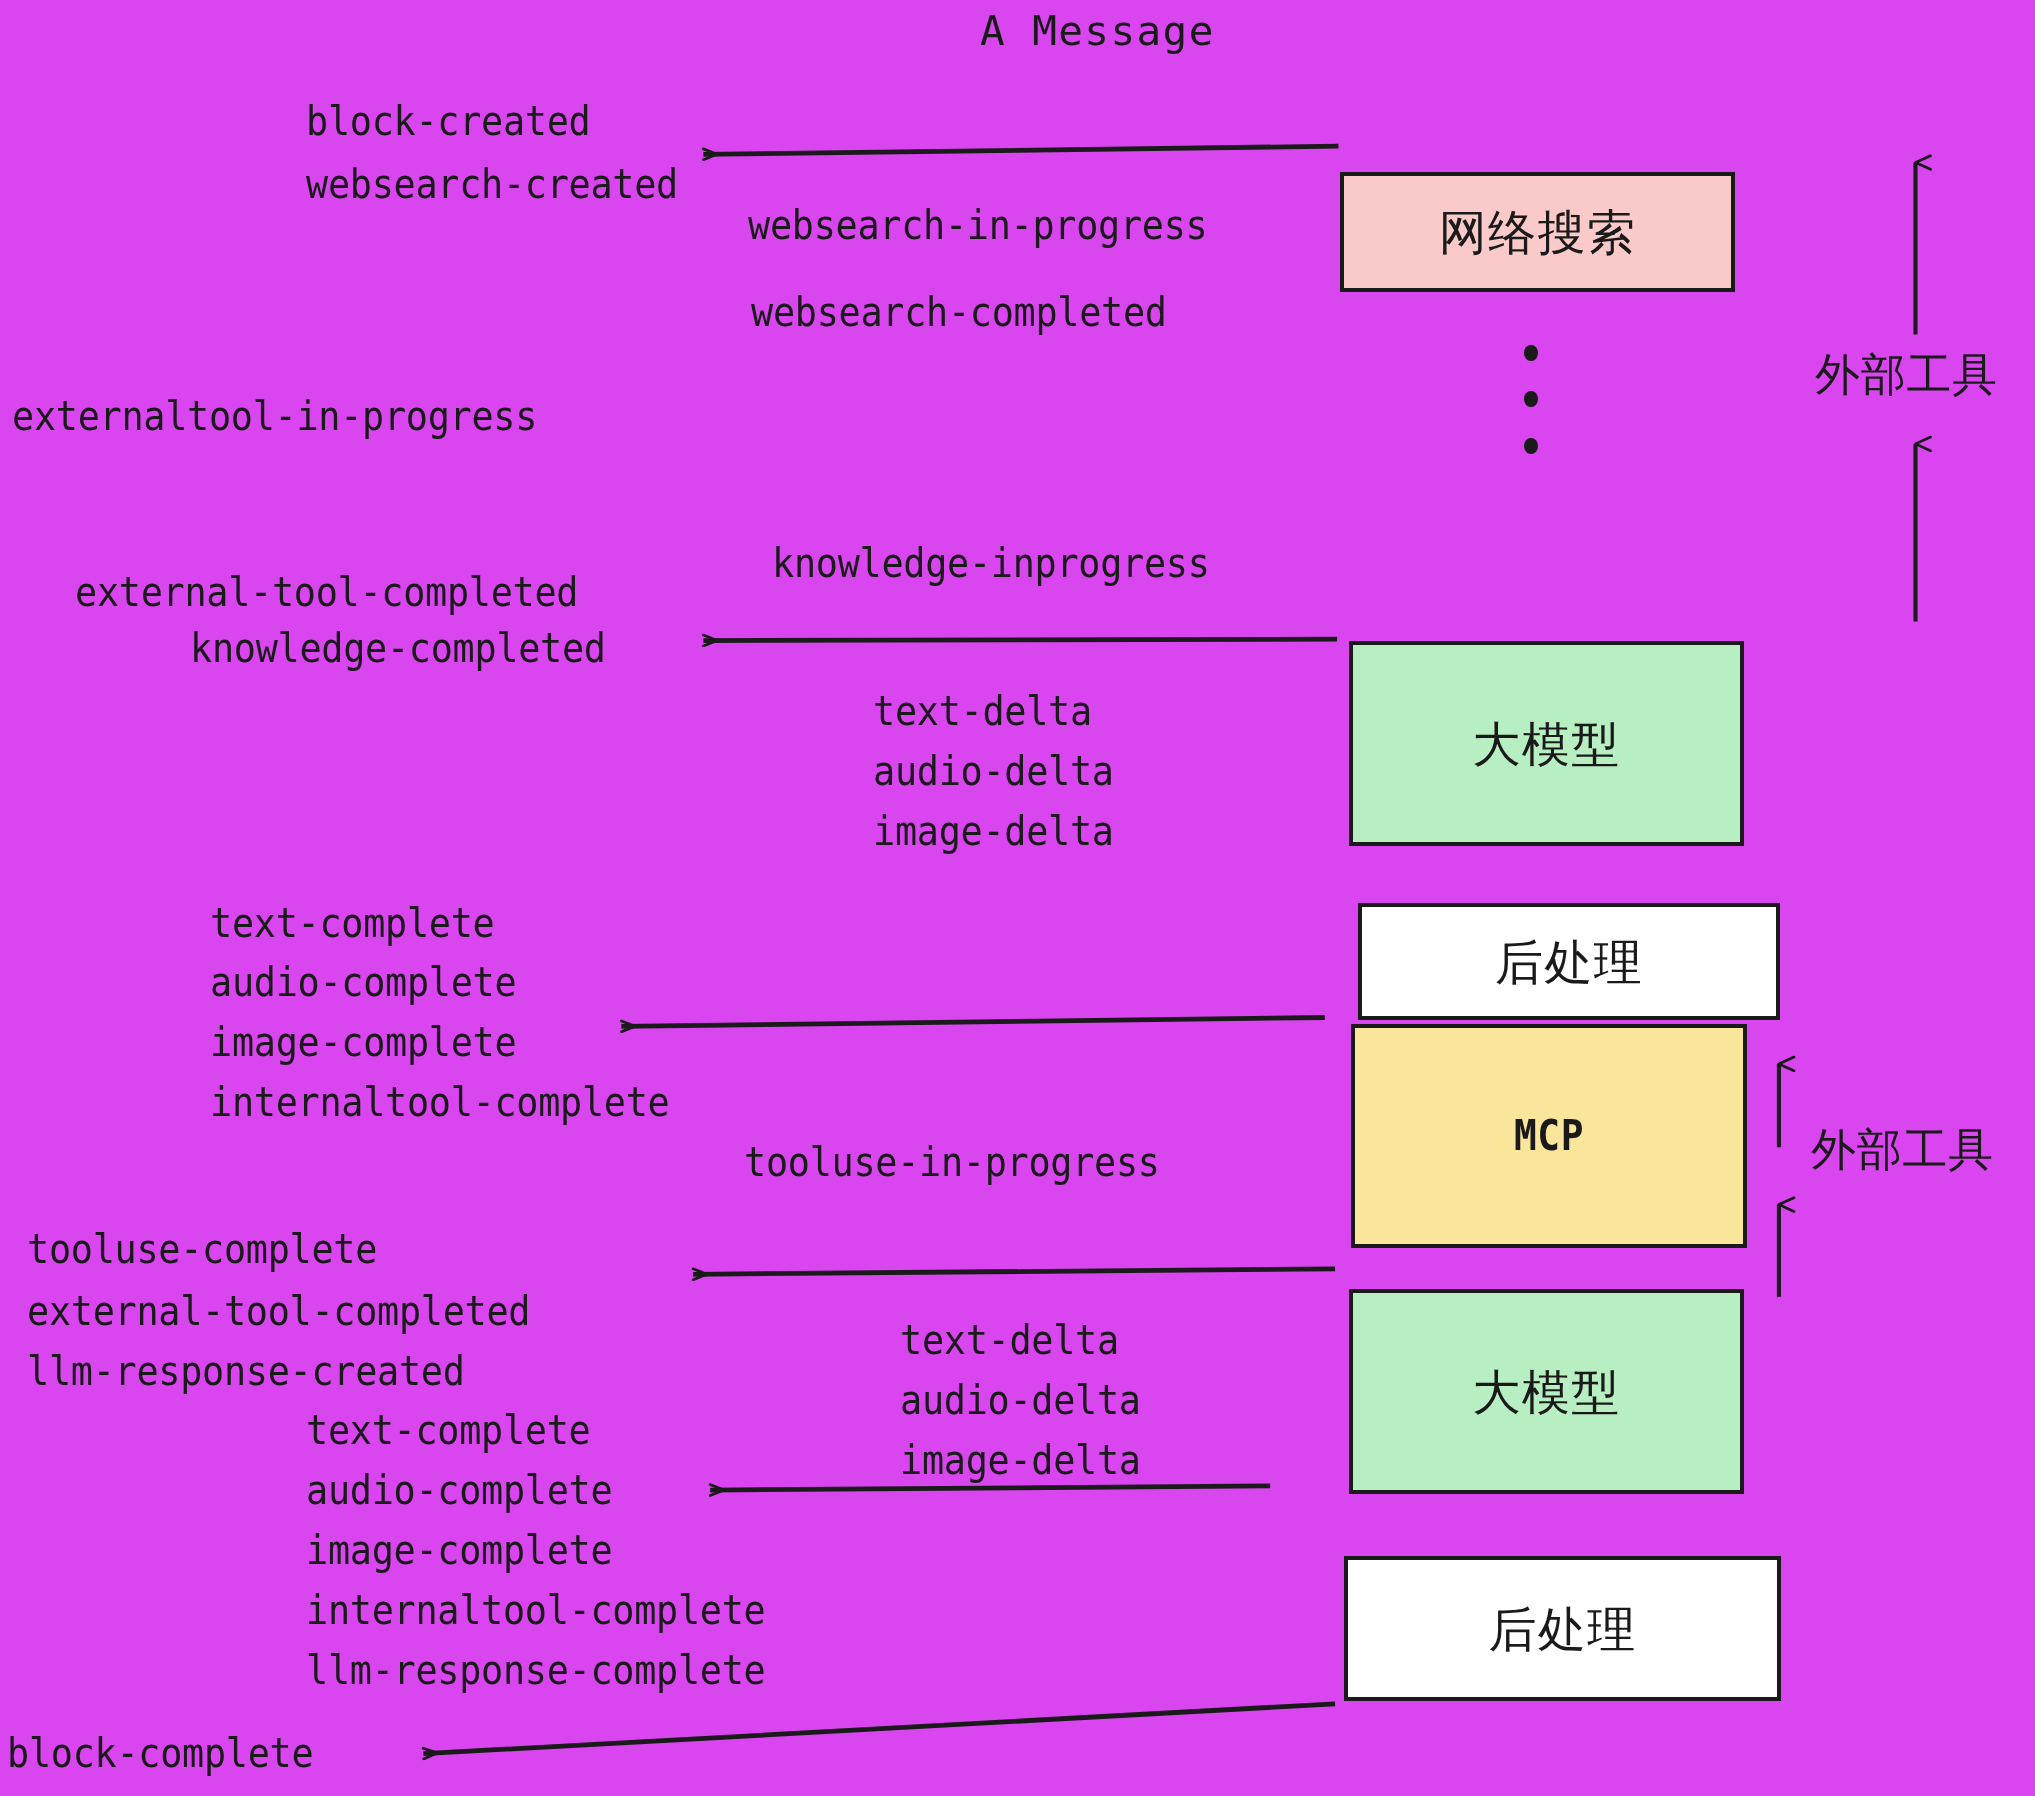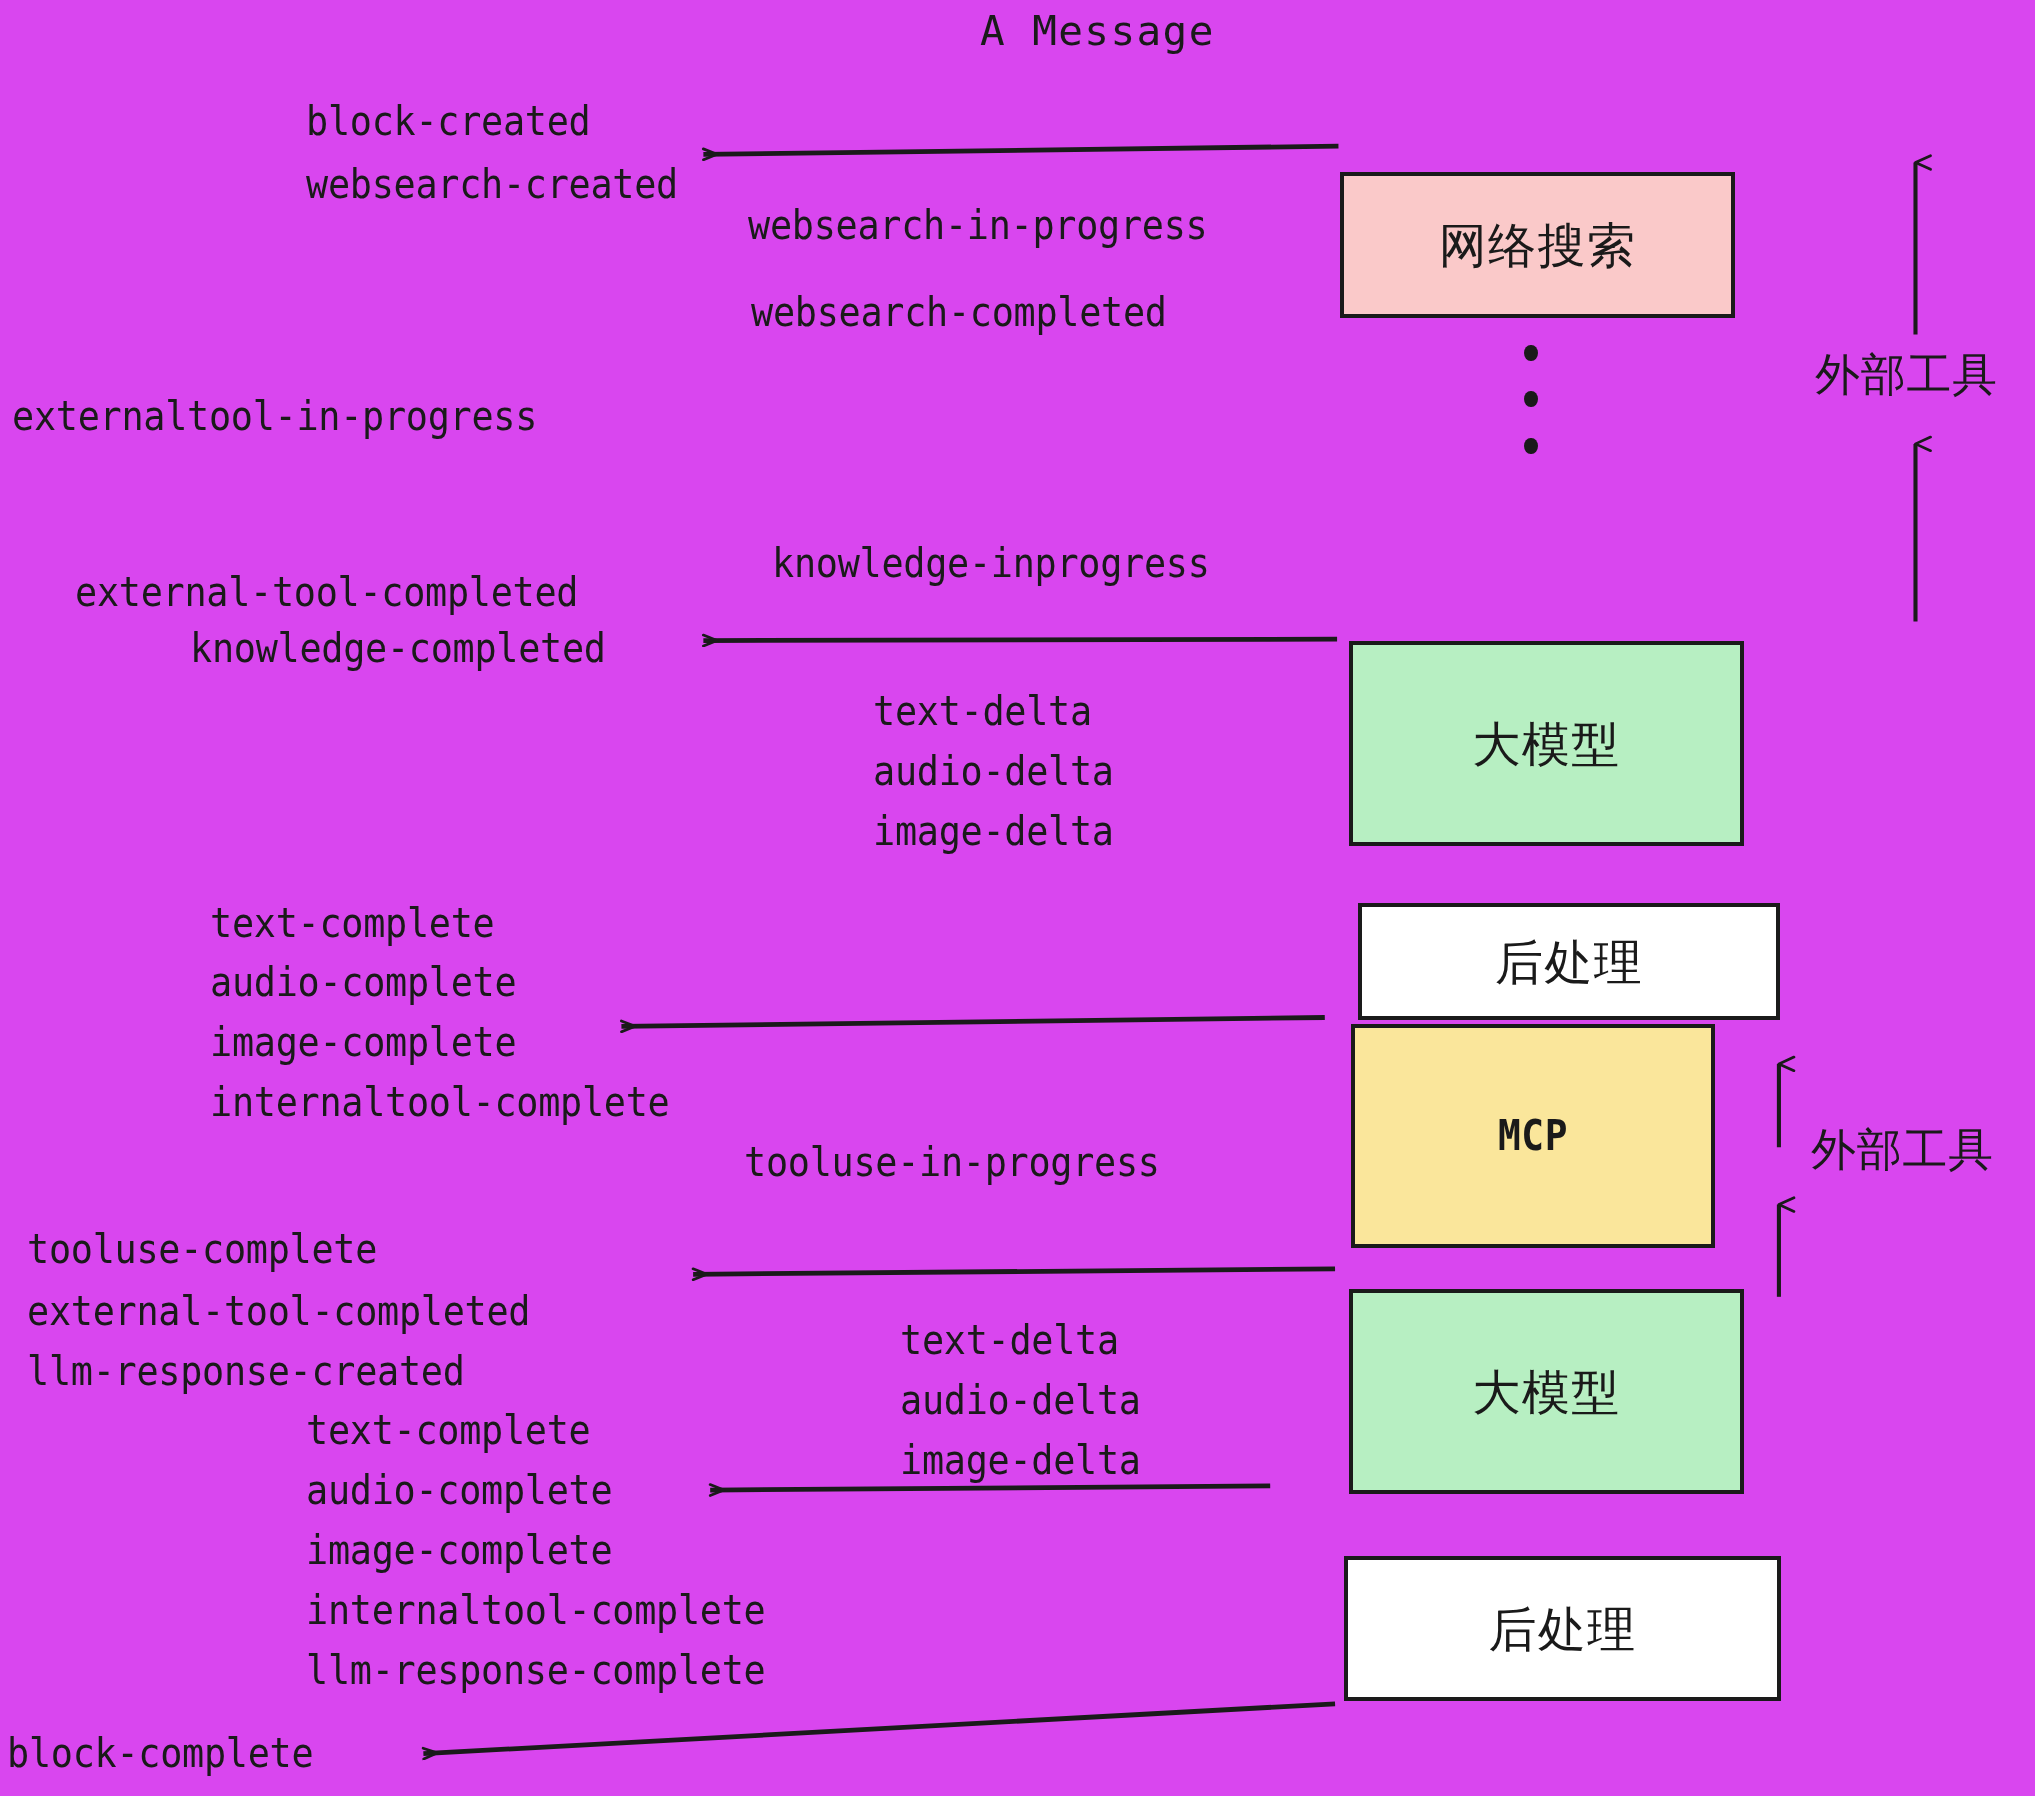--- a/index.html
+++ b/index.html
@@ -156,40 +156,40 @@
   <div class="lbl" style="left:900px; top:1440px;">image-delta</div>
 
   <div class="lbl" style="left:306px; top:1410px;">text-complete</div>
   <div class="lbl" style="left:306px; top:1470px;">audio-complete</div>
   <div class="lbl" style="left:306px; top:1530px;">image-complete</div>
   <div class="lbl" style="left:306px; top:1590px;">internaltool-complete</div>
   <div class="lbl" style="left:306px; top:1650px;">llm-response-complete</div>
 
   <div class="lbl" style="left:6.8px; top:1733px;">block-complete</div>
 
-  <div class="box" style="left:1340px; top:172px; width:395px; height:146px; background:#fac9c9;">
+  <div class="box" style="left:1340px; top:172px; width:395px; height:120px; background:#fac9c9;">
     <span class="box-label">网络搜索</span>
   </div>
 
   <div class="dots" style="left:1524px; top:345px; width:20.5px; height:116px;">
     <div class="dot" style="left:0; top:0;"></div>
     <div class="dot" style="left:0; top:46px;"></div>
     <div class="dot" style="left:0; top:93px;"></div>
   </div>
 
 
   <div class="box" style="left:1349px; top:641px; width:395px; height:205px; background:#b7efc2;">
     <span class="box-label">大模型</span>
   </div>
 
   <div class="box" style="left:1358px; top:903px; width:422px; height:117px; background:#ffffff;">
     <span class="box-label">后处理</span>
   </div>
 
-  <div class="box mcp" style="left:1351px; top:1024px; width:364px; height:224px; background:#fae69b;">
+  <div class="box mcp" style="left:1351px; top:1024px; width:396px; height:224px; background:#fae69b;">
     <span class="box-label">MCP</span>
   </div>
 
   <div class="box" style="left:1349px; top:1289px; width:395px; height:205px; background:#b7efc2;">
     <span class="box-label">大模型</span>
   </div>
 
   <div class="box" style="left:1344px; top:1556px; width:437px; height:145px; background:#ffffff;">
     <span class="box-label">后处理</span>
   </div>

